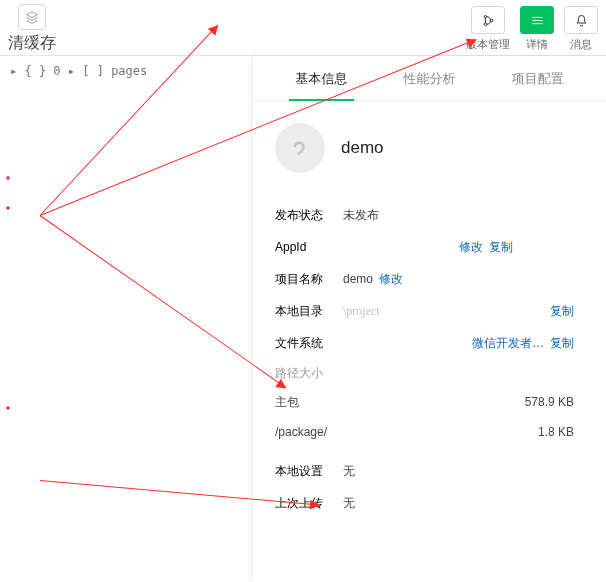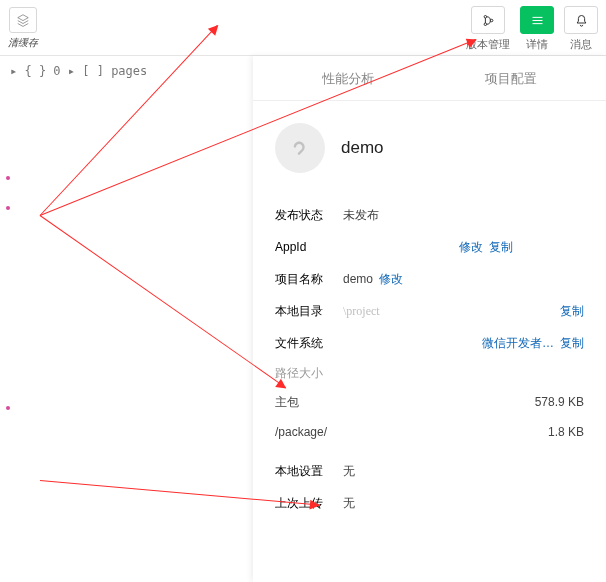--- a/index.html
+++ b/index.html
@@ -2,42 +2,42 @@
 <html><head>
   <meta charset="utf-8">
   <style>
     * { box-sizing: border-box; margin: 0; padding: 0; }
     body { font-family: -apple-system, "Microsoft YaHei", sans-serif; font-size: 13px; color: #333; background: #fff; width: 606px; height: 582px; overflow: hidden; position: relative; }
 
     .topbar { height: 56px; border-bottom: 1px solid #e5e5e5; display: flex; align-items: stretch; padding: 2px 8px 0 8px; }
     .topbar-left { display: flex; align-items: center; gap: 6px; flex: 0 0 auto; }
     .layer-btn { width: 28px; height: 26px; border: 1px solid #d8d8d8; border-radius: 3px; display: flex; align-items: center; justify-content: center; background: #fff; }
     .layer-btn svg { width: 14px; height: 14px; stroke: #555; fill: none; }
-    .cache-label { font-size: 10px; color: #444; font-style: italic; }
+    .cache-label { font-size: 16px; color: #444; }
     .topbar-fill { flex: 1; }
     .topbar-actions { display: flex; align-items: flex-start; padding-top: 4px; gap: 10px; }
     .action { display: flex; flex-direction: column; align-items: center; gap: 3px; }
     .action-btn { width: 34px; height: 28px; border: 1px solid #d8d8d8; border-radius: 3px; background: #fff; display: flex; align-items: center; justify-content: center; }
     .action-btn.green { background: #07c160; border-color: #07c160; }
     .action-btn svg { width: 15px; height: 15px; stroke: #333; fill: none; stroke-width: 1.6; }
     .action-btn.green svg { stroke: #fff; }
     .action-label { font-size: 11px; color: #666; }
 
     .body { display: flex; height: calc(100% - 56px); }
     .left-pane { flex: 1; padding: 8px 10px; color: #888; font-family: Consolas, monospace; font-size: 12px; position: relative; }
     .tree-line { color: #777; }
     .dot-y { position: absolute; left: 6px; width: 4px; height: 4px; background: #d94a9a; border-radius: 50%; }
 
     .details-panel { width: 353px; background: #fff; box-shadow: -2px 0 6px rgba(0,0,0,0.07); display: flex; flex-direction: column; }
     .tabs { display: flex; border-bottom: 1px solid #eee; padding: 0 14px; }
     .tab { flex: 1; text-align: center; padding: 14px 0 12px 0; font-size: 13px; color: #888; position: relative; }
     .tab.active { color: #222; font-weight: 500; }
     .tab.active::after { content: ""; position: absolute; left: 20%; right: 20%; bottom: -1px; height: 2px; background: #07c160; }
 
-    .panel-content { padding: 22px 22px 0 22px; overflow: hidden; }
+    .panel-content { padding: 22px 32px 0 22px; overflow: hidden; }
     .app-header { display: flex; align-items: center; gap: 16px; margin-bottom: 26px; }
     .app-avatar { width: 50px; height: 50px; border-radius: 50%; background: #ededed; display: flex; align-items: center; justify-content: center; }
     .app-avatar svg { width: 24px; height: 24px; fill: #c2c2c2; }
     .app-name { font-size: 17px; color: #222; }
 
     .info-row { display: flex; align-items: center; height: 32px; font-size: 12px; }
     .info-label { width: 68px; color: #000000; flex-shrink: 0; }
     .info-value { color: #444; display: flex; align-items: center; gap: 6px; flex: 1; min-width: 0; }
     .info-value .dim { color: #bfbfbf; white-space: nowrap; overflow: hidden; text-overflow: ellipsis; font-family: Liberation Serif, serif; }
     .lk { color: #1068b8; cursor: pointer; font-size: 12px; white-space: nowrap; }
@@ -100,20 +100,21 @@
 <div class="body">
   <div class="left-pane">
     <div class="tree-line">▸ { } 0 ▸ [ ] pages</div>
     <div class="dot-y" style="top:120px;"></div>
     <div class="dot-y" style="top:150px;"></div>
     <div class="dot-y" style="top:350px;"></div>
   </div>
 
   <div class="details-panel">
     <div class="tabs">
+      <div class="tab active">基本信息</div>
       <div class="tab">性能分析</div>
       <div class="tab">项目配置</div>
     </div>
 
     <div class="panel-content">
       <div class="app-header">
         <div class="app-avatar">
           <svg viewBox="0 0 100 100">
               <path d="M63 30c-9-9-24-9-33 0-4 4-6 9-6 14 0 3 2 5 5 5s5-2 5-5c0-3 1-5 3-7 5-5 14-5 19 0 5 5 5 14 0 19L42 70c-2 2-2 5 0 7s5 2 7 0l14-14c9-9 9-24 0-33z"></path>
             </svg>

